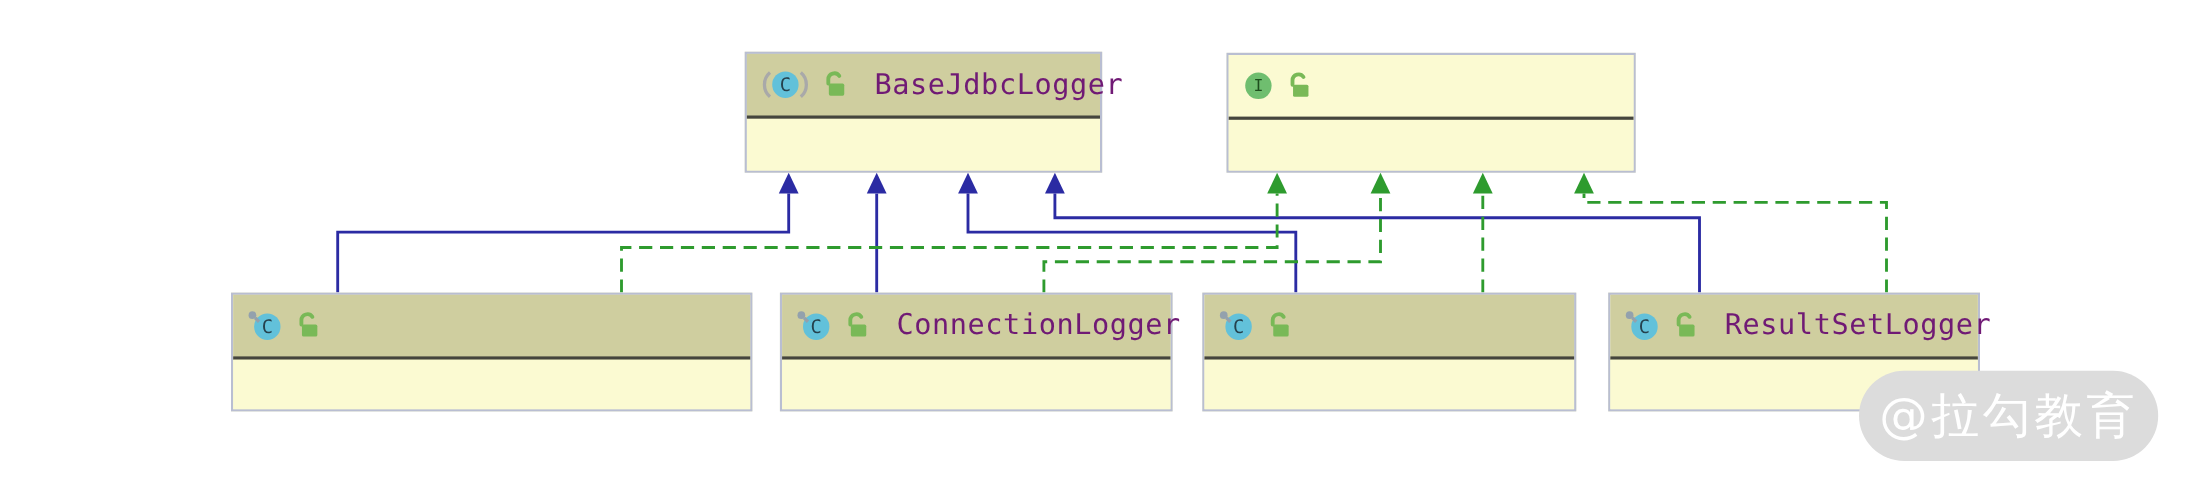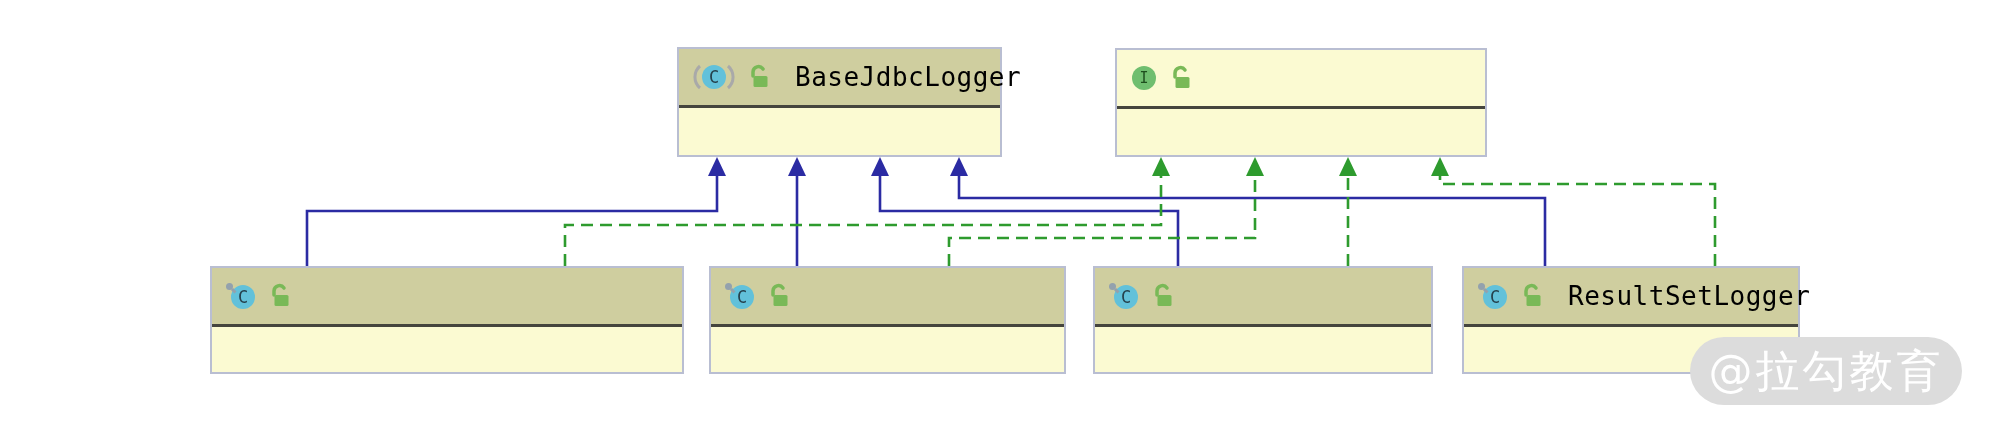--- a/index.html
+++ b/index.html
@@ -24,28 +24,28 @@
     gap:9px;
     padding:0 12px;
     border-bottom:3px solid #45453d;
     background:#cfce9f;
     white-space:nowrap;
   }
   .hdr.plain{background:#fbfad2;}
   .bod{flex:1 1 auto;background:#fbfad2;}
   .lbl{
     font-size:26px;
-    color:#000000;
+    color:#701a75;
     letter-spacing:0.5px;
     margin-left:14px;
   }
   .ic{flex:0 0 auto;display:block;}
   .watermark{
     position:absolute;
-    left:1690px;top:337px;width:272px;height:68px;
+    left:1690px;top:337px;width:272px;height:82px;
     background:#dcdcdc;
     border-radius:41px;
     display:flex;align-items:center;justify-content:center;
     color:#ffffff;
     font-family:"DejaVu Sans","Liberation Sans",sans-serif;
     font-size:44px;
     letter-spacing:3px;
   }
 </style>
 </head>
@@ -124,20 +124,21 @@
       <svg class="ic" width="34" height="30" viewBox="0 0 34 30">
         <circle cx="19" cy="16" r="12" fill="#62c1da"></circle>
         <text x="19" y="22" text-anchor="middle" font-size="17" fill="#25414d" font-family="DejaVu Sans Mono, monospace">C</text>
         <circle cx="5.5" cy="5.5" r="3.5" fill="#93a1ad"></circle>
         <line x1="8" y1="8" x2="11.5" y2="11.5" stroke="#93a1ad" stroke-width="3"></line>
       </svg>
       <svg class="ic" width="26" height="28" viewBox="0 0 26 28">
         <path d="M7 13 V9 a5.5 5.5 0 0 1 10 -3" fill="none" stroke="#79b957" stroke-width="3.5" stroke-linecap="round"></path>
         <rect x="7.5" y="13" width="14" height="11" rx="1.5" fill="#79b957"></rect>
       </svg>
+      <span class="lbl">ConnectionLogger</span>
     </div>
     <div class="bod"></div>
   </div>
 
   <div class="node" style="left: 1093px; top: 266px; width: 340px; height: 108px;">
     <div class="hdr">
       <svg class="ic" width="34" height="30" viewBox="0 0 34 30">
         <circle cx="19" cy="16" r="12" fill="#62c1da"></circle>
         <text x="19" y="22" text-anchor="middle" font-size="17" fill="#25414d" font-family="DejaVu Sans Mono, monospace">C</text>
         <circle cx="5.5" cy="5.5" r="3.5" fill="#93a1ad"></circle>

